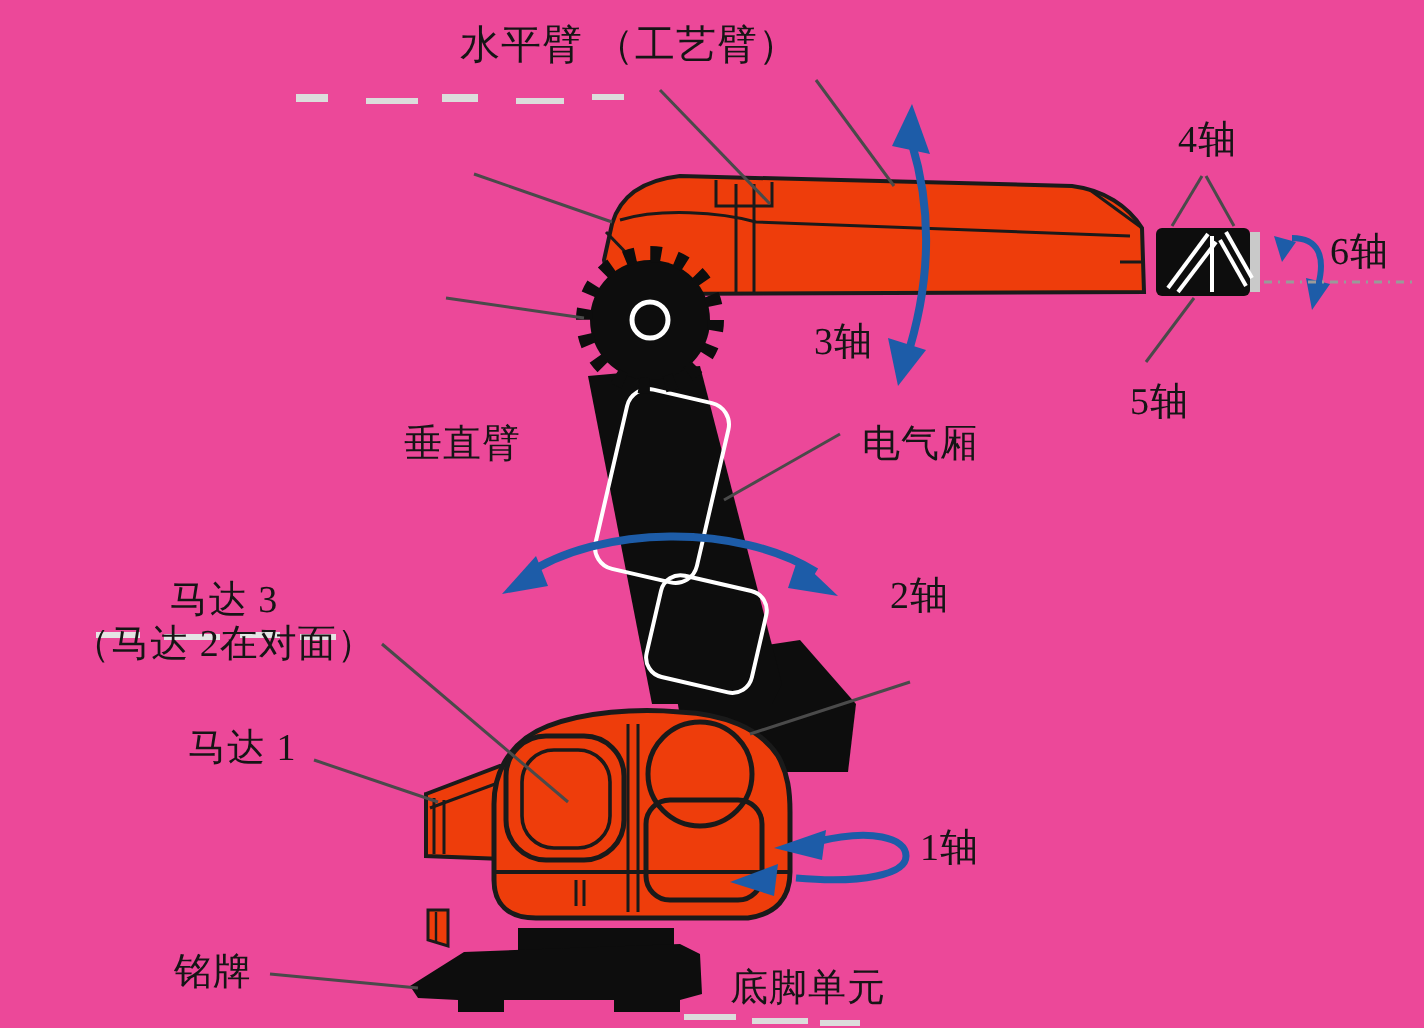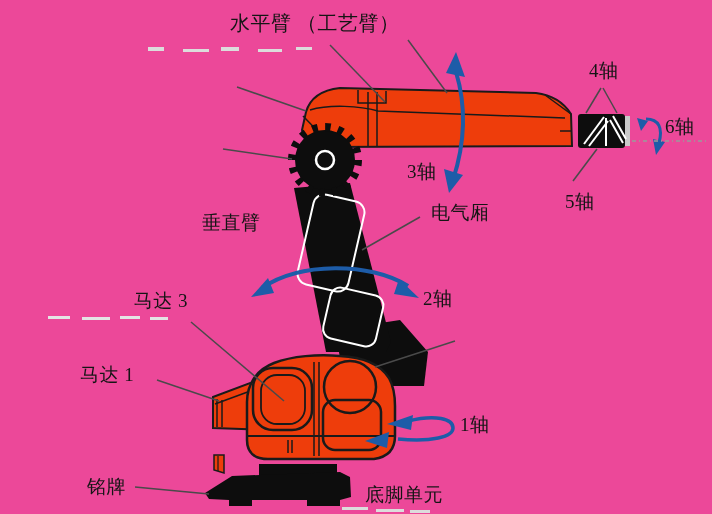--- a/index.html
+++ b/index.html
@@ -10,29 +10,29 @@
   .stage svg{position:absolute;left:0;top:0;}
   .lbl{
     position:absolute;font-size:19px;line-height:22px;white-space:nowrap;
     color:#151515;letter-spacing:0.5px;
   }
   #lbl-title{left:230px;top:12px;font-size:20px;}
   #lbl-motors456{left:102px;top:72px;}
   #lbl-upper-gear{left:137px;top:137px;}
   #lbl-vertical-arm{left:202px;top:212px;}
   #lbl-axis3{left:407px;top:161px;}
-  #lbl-electric{left:431px;top:202px;}
+  #lbl-electric{left:431px;top:212px;}
   #lbl-axis4{left:589px;top:60px;}
   #lbl-axis6{left:665px;top:116px;}
   #lbl-wrist{left:613px;top:158px;}
   #lbl-axis5{left:565px;top:178px;margin-top:13px;}
-  #lbl-motor3{left:36px;top:290px;width:152px;text-align:right;}
-  #lbl-axis2{left:423px;top:288px;}
+  #lbl-motor3{left:36px;top:290px;width:152px;text-align:center;}
+  #lbl-axis2{left:445px;top:288px;}
   #lbl-lower-gear{left:456px;top:330px;}
-  #lbl-motor1{left:80px;top:364px;}
+  #lbl-motor1{left:94px;top:364px;}
   #lbl-axis1{left:460px;top:414px;}
   #lbl-base-unit{left:383px;top:446px;}
   #lbl-nameplate{left:87px;top:476px;}
   #lbl-foot-unit{left:365px;top:484px;}
 </style>
 </head>
 <body>
 
 <div class="stage">
 
@@ -168,20 +168,21 @@
 
   <div class="lbl" id="lbl-axis4">4轴</div>
 
   <div class="lbl" id="lbl-axis6">6轴</div>
 
 
   <div class="lbl" id="lbl-axis5">5轴</div>
 
   <div class="lbl" id="lbl-motor3">
     <div>马达 3</div>
+    <div>（马达 2在对面）</div>
   </div>
 
   <div class="lbl" id="lbl-axis2">2轴</div>
 
 
   <div class="lbl" id="lbl-motor1">马达 1</div>
 
   <div class="lbl" id="lbl-axis1">1轴</div>
 
 

